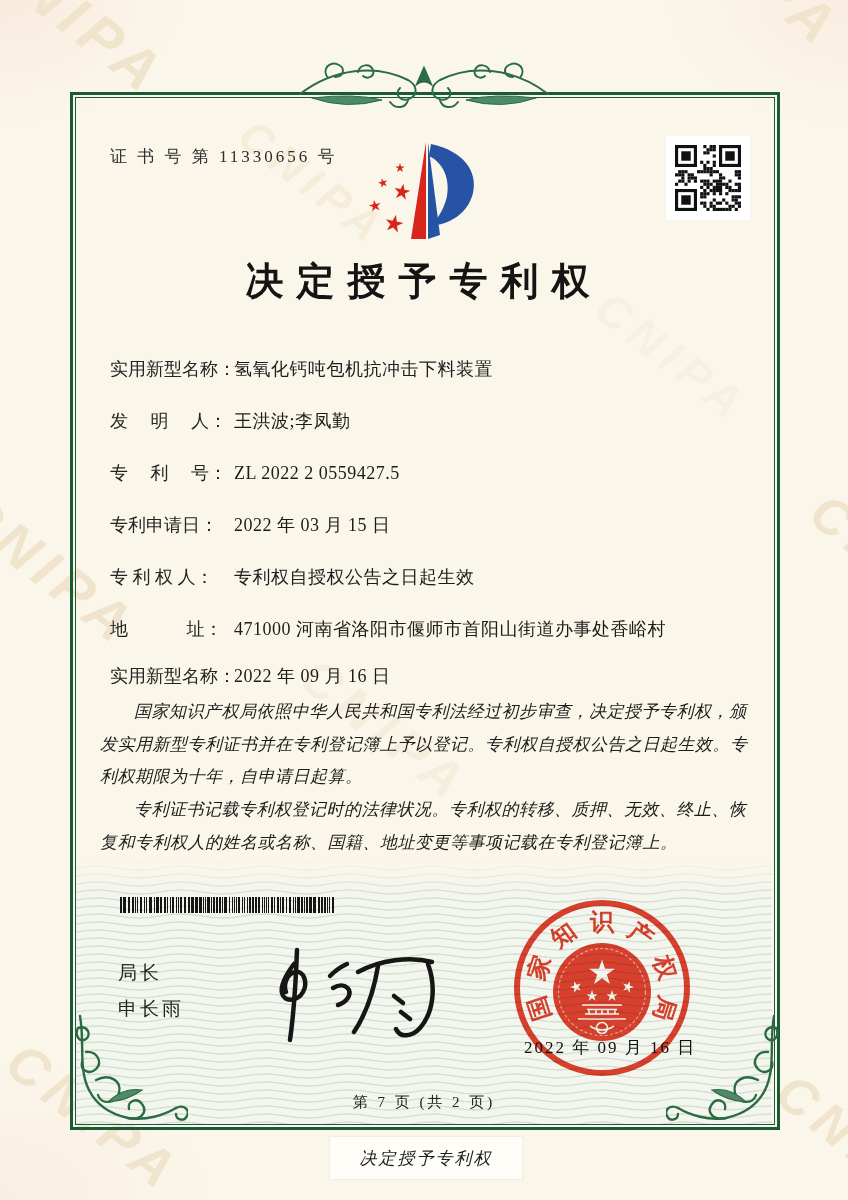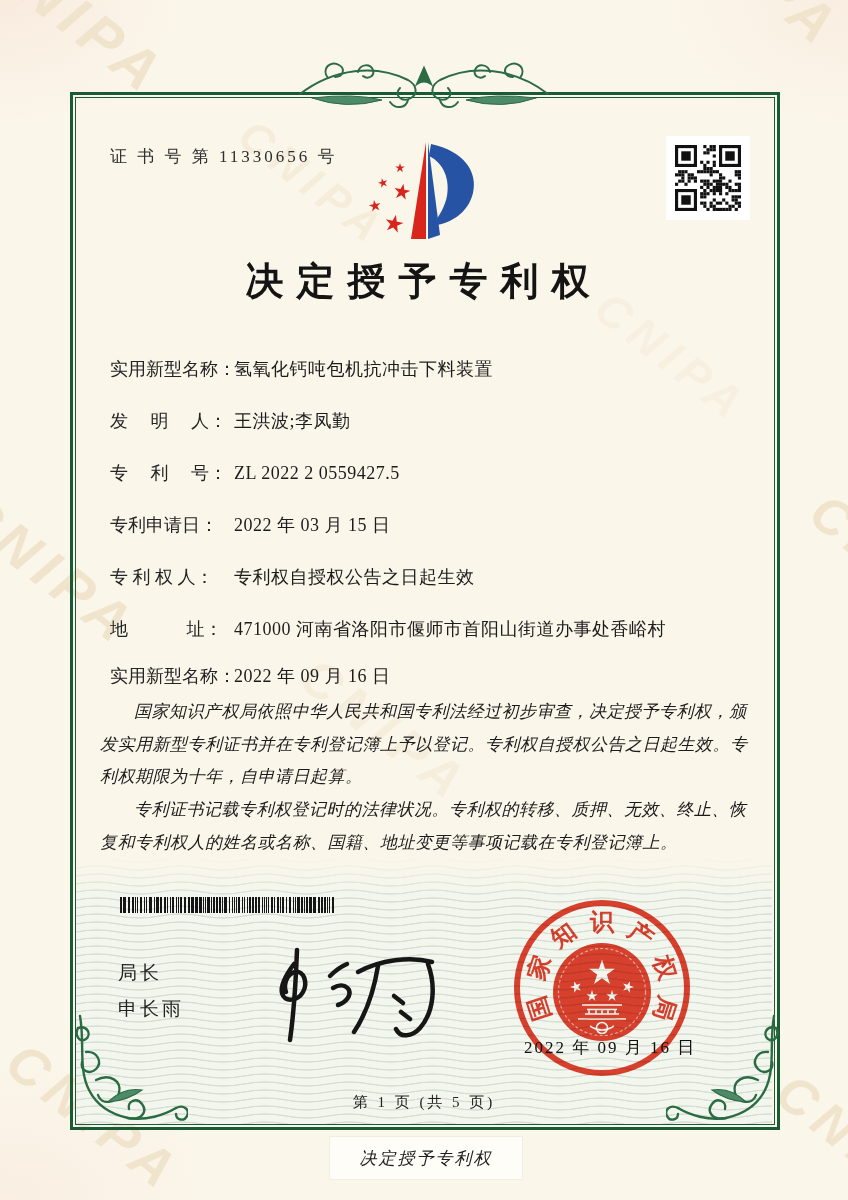--- a/index.html
+++ b/index.html
@@ -516,14 +516,14 @@
       <path d="M-15 17.5 h30"></path>
       <path d="M-17 22 h34 M-13 17.5 v4.5 M-6 17.5 v4.5 M0 17.5 v4.5 M6 17.5 v4.5 M13 17.5 v4.5"></path>
       <path d="M-24 27 h48"></path>
       <circle cy="36" r="5.5"></circle>
       <path d="M-12 34 q 12 8 24 0"></path>
     </g>
   </svg>
 </div>
 <div class="seal-date">2022 年 09 月 16 日</div>
 
-<div class="page-ind">第 1 页 (共 5 页)</div>
+<div class="page-ind">第 7 页 (共 2 页)</div>
 <div class="footer-note">决定授予专利权</div>
 
 </body></html>

